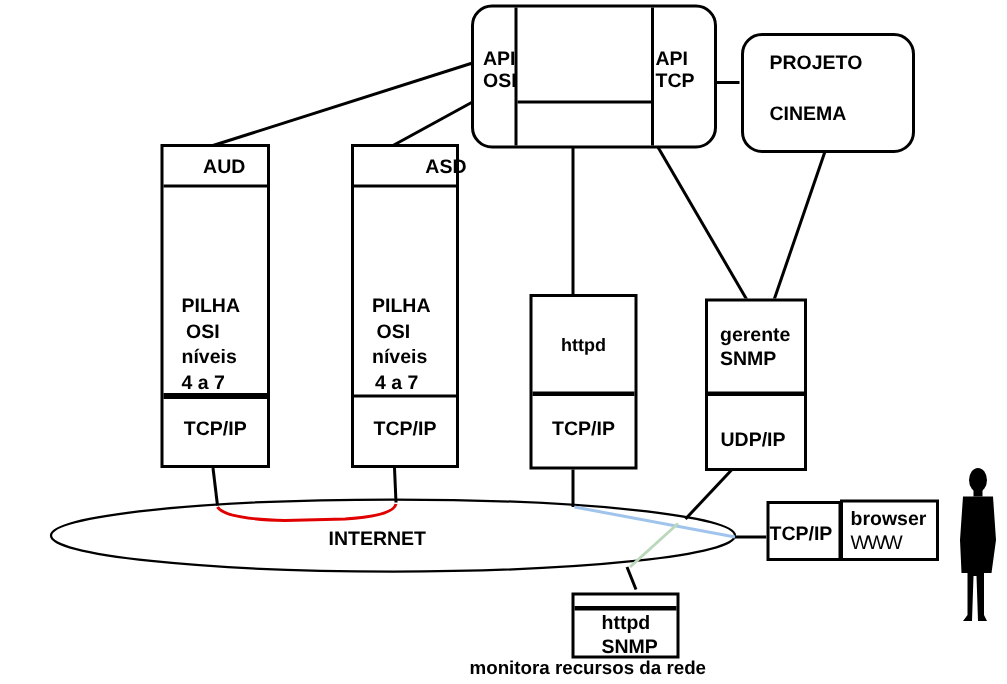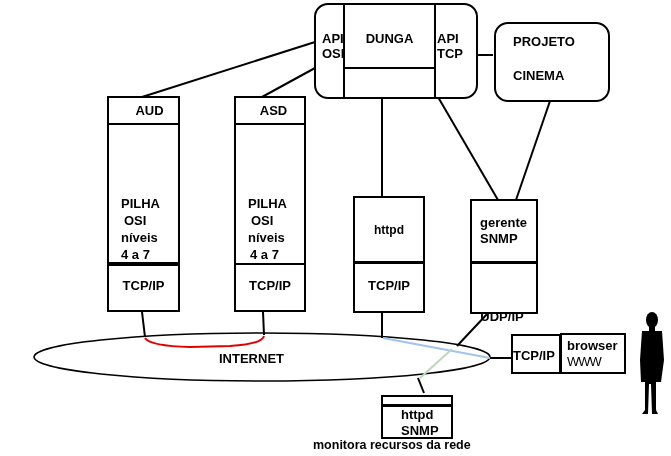--- a/index.html
+++ b/index.html
@@ -43,21 +43,20 @@
 </svg>
 
 <div class="box" style="left:314px;top:3px;width:164px;height:96px;border-radius:14px;">
   <div style="position:absolute;left:27px;top:0;width:2px;height:92px;background:#000;"></div>
   <div style="position:absolute;left:118px;top:0;width:2px;height:92px;background:#000;"></div>
   <div style="position:absolute;left:29px;top:62px;width:89px;height:2px;background:#000;"></div>
   <div class="lbl" style="left:6px;top:26px;">
     <div>API</div>
       <div>OSI</div>
   </div>
-  <div class="lbl ctr" style="left:29px;width:89px;top:26px;">DUNGA</div>
   <div class="lbl" style="left:121px;top:26px;">
     <div>API</div>
       <div>TCP</div>
   </div>
 </div>
 
 <div class="box" style="left:494px;top:22px;width:116px;height:80px;border-radius:14px;">
   <div class="lbl" style="left:17px;top:10px;">PROJETO</div>
   <div class="lbl" style="left:17px;top:44px;">CINEMA</div>
 </div>
@@ -69,21 +68,21 @@
     <div>PILHA</div>
     <div style="padding-left:3px;">OSI</div>
     <div>níveis</div>
     <div>4 a 7</div>
   </div>
   <div style="position:absolute;left:0;top:164px;width:69px;height:4px;background:#000;"></div>
   <div class="lbl ctr" style="left:0;width:69px;top:180px;">TCP/IP</div>
 </div>
 
 <div class="box" style="left:234px;top:96px;width:72px;height:216px;">
-  <div class="lbl ctr" style="left:0;width:75px;top:5px;">ASD</div>
+  <div class="lbl ctr" style="left:0;width:75px;top:5px;text-align:right;">ASD</div>
   <div style="position:absolute;left:0;top:25px;width:68px;height:2px;background:#000;"></div>
   <div class="lbl" style="left:12px;top:97px;line-height:17px;">
     <div>PILHA</div>
     <div style="padding-left:3px;">OSI</div>
     <div>níveis</div>
     <div style="padding-left:2px;">4 a 7</div>
   </div>
   <div style="position:absolute;left:0;top:165px;width:68px;height:2px;background:#000;"></div>
   <div class="lbl ctr" style="left:0;width:68px;top:180px;">TCP/IP</div>
 </div>
@@ -93,21 +92,21 @@
   <div style="position:absolute;left:0;top:63px;width:68px;height:3px;background:#000;"></div>
   <div class="lbl ctr" style="left:0;width:68px;top:80px;">TCP/IP</div>
 </div>
 
 <div class="box" style="left:470px;top:199px;width:68px;height:115px;">
   <div class="lbl" style="left:8px;top:14px;line-height:16px;">
     <div>gerente</div>
       <div>SNMP</div>
   </div>
   <div style="position:absolute;left:0;top:60px;width:64px;height:3px;background:#000;"></div>
-  <div class="lbl ctr" style="left:0;width:60px;top:84px;margin-top:24px;">UDP/IP</div>
+  <div class="lbl ctr" style="left:0;width:60px;top:84px;">UDP/IP</div>
 </div>
 
 <div class="lbl" style="left:219px;top:351px;">INTERNET</div>
 
 <div class="box" style="left:511px;top:334px;width:50px;height:40px;">
   <div class="lbl" style="left:0;top:12px;">TCP/IP</div>
 </div>
 <div class="box" style="left:560px;top:333px;width:66px;height:41px;">
   <div class="lbl" style="left:5px;top:3px;line-height:16px;">
     <div>browser</div>

